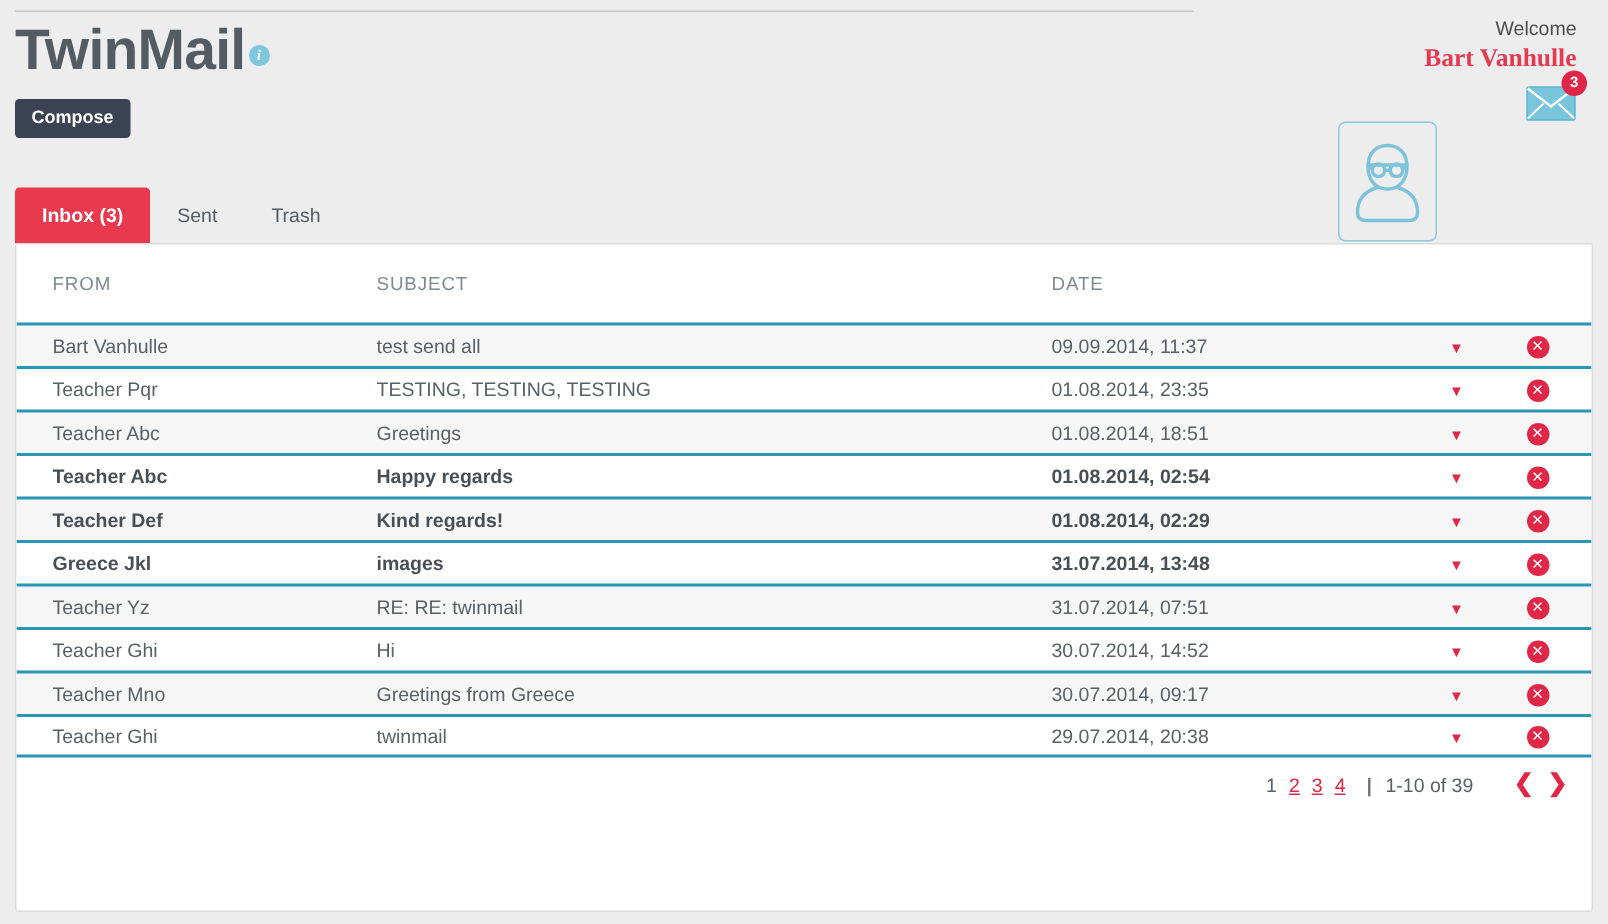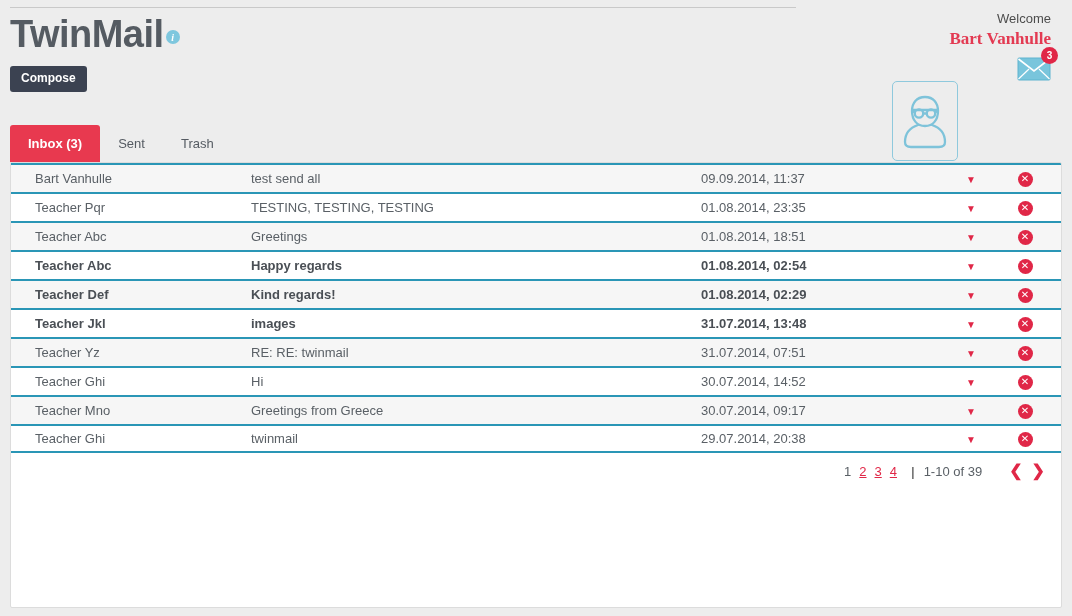--- a/index.html
+++ b/index.html
@@ -314,20 +314,27 @@
   </div>
 
   <div class="tabs">
     <div class="tab active">Inbox (3)</div>
     <div class="tab">Sent</div>
     <div class="tab">Trash</div>
   </div>
 
   <div class="panel">
 
+    <div class="thead">
+      <div class="col-from">FROM</div>
+      <div class="col-subject">SUBJECT</div>
+      <div class="col-date">DATE</div>
+      <div class="col-caret"></div>
+      <div class="col-del"></div>
+    </div>
 
     <div id="mail-rows">
         <div class="mail-row odd">
           <div class="col-from">Bart Vanhulle</div>
           <div class="col-subject">test send all</div>
           <div class="col-date">09.09.2014, 11:37</div>
           <div class="col-caret"><span class="caret-btn">▼</span></div>
           <div class="col-del"><span class="del-btn">✕</span></div>
         </div>
         <div class="mail-row even">
@@ -352,21 +359,21 @@
           <div class="col-del"><span class="del-btn">✕</span></div>
         </div>
         <div class="mail-row odd unread">
           <div class="col-from">Teacher Def</div>
           <div class="col-subject">Kind regards!</div>
           <div class="col-date">01.08.2014, 02:29</div>
           <div class="col-caret"><span class="caret-btn">▼</span></div>
           <div class="col-del"><span class="del-btn">✕</span></div>
         </div>
         <div class="mail-row even unread">
-          <div class="col-from">Teacher Jkl</div>
+          <div class="col-from">Greece Jkl</div>
           <div class="col-subject">images</div>
           <div class="col-date">31.07.2014, 13:48</div>
           <div class="col-caret"><span class="caret-btn">▼</span></div>
           <div class="col-del"><span class="del-btn">✕</span></div>
         </div>
         <div class="mail-row odd">
           <div class="col-from">Teacher Yz</div>
           <div class="col-subject">RE: RE: twinmail</div>
           <div class="col-date">31.07.2014, 07:51</div>
           <div class="col-caret"><span class="caret-btn">▼</span></div>

